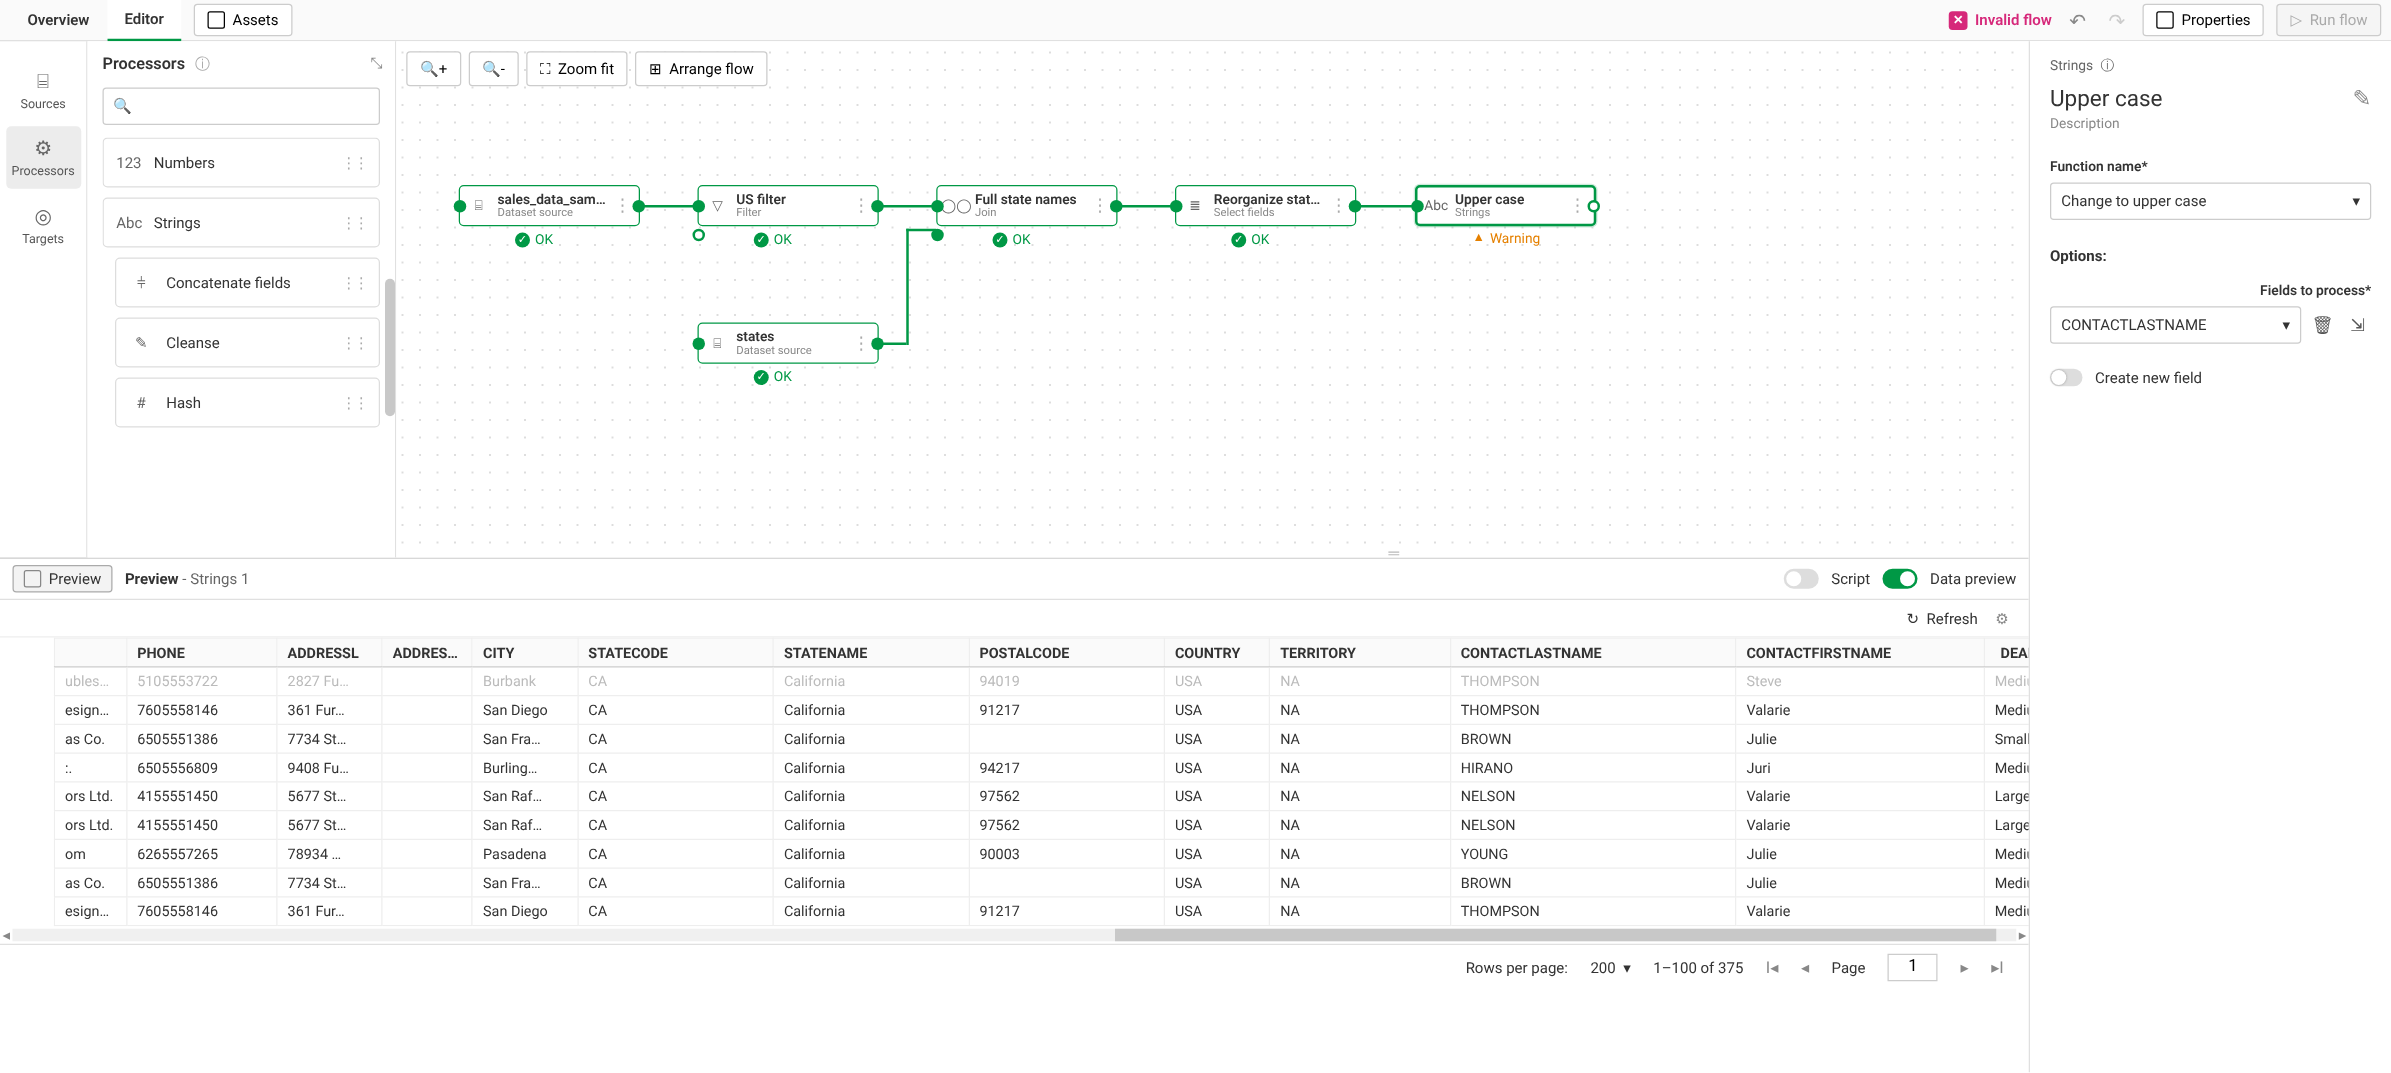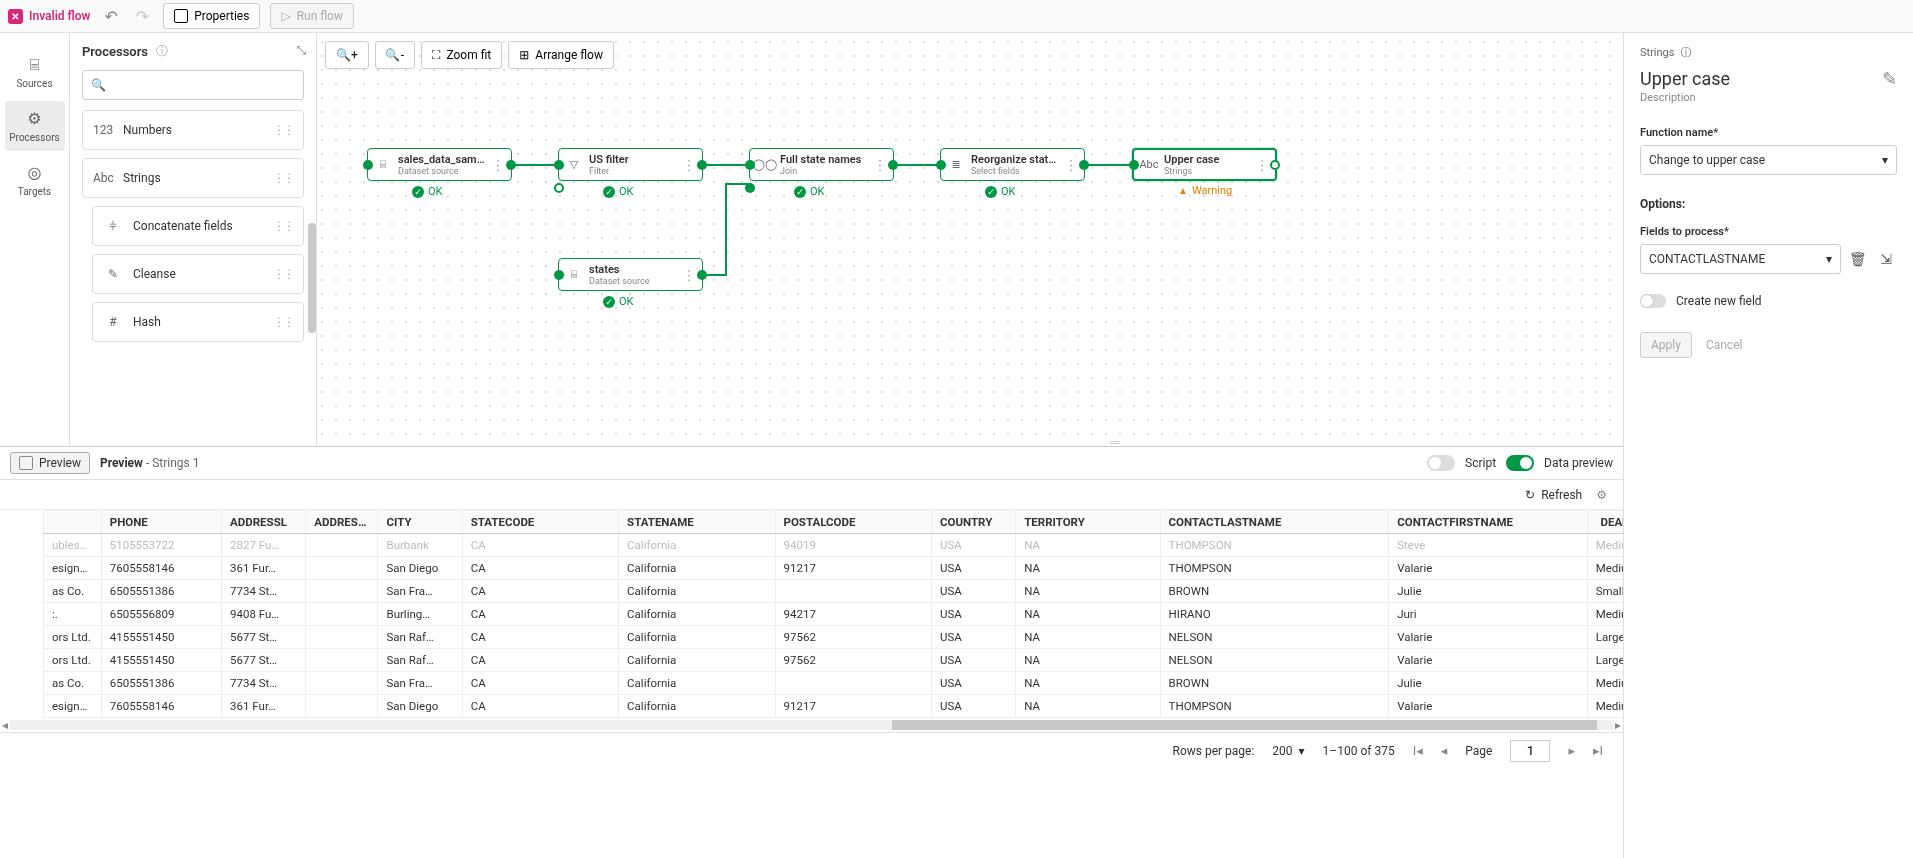--- a/index.html
+++ b/index.html
@@ -94,20 +94,29 @@
 .hscroll-track { flex: 1; background: #f0f0f0; height: 10px; position: relative; }
 .hscroll-thumb { position: absolute; left: 55%; width: 44%; height: 10px; background: #c8c8c8; }
 .pager { height: 36px; border-top: 1px solid #e0e0e0; display: flex; align-items: center; justify-content: flex-end; padding: 0 20px; gap: 18px; width: 1623px; font-size: 12px; }
 .pg-in { width: 40px; height: 22px; border: 1px solid #ccc; text-align: center; }
 .pg-ico { color: #888; cursor: pointer; font-size: 13px; }
 </style>
 </head>
 <body>
 
 <div class="top-bar">
+  <div class="top-left">
+    <div class="top-tab">Overview</div>
+    <div class="top-tab active">Editor</div>
+    <div style="width:10px"></div>
+    <button class="btn">
+      <span class="icon-sq"></span>
+      <span>Assets</span>
+    </button>
+  </div>
   <div class="top-right">
     <div class="invalid">
       <span style="background:#d6287a;color:#fff;border-radius:3px;width:15px;height:15px;display:inline-flex;align-items:center;justify-content:center;font-size:10px;">✕</span>
       <span>Invalid flow</span>
     </div>
     <span class="icon-arrow">↶</span>
     <span class="icon-arrow" style="color:#ccc;">↷</span>
     <button class="btn">
       <span class="icon-sq"></span>
       <span>Properties</span>
@@ -292,39 +301,35 @@
   </div>
   <div class="rp-desc">Description</div>
 
   <div class="rp-label">Function name*</div>
   <div class="rp-select">
     <span>Change to upper case</span>
     <span>▾</span>
   </div>
 
   <div class="rp-opts">Options:</div>
-  <div class="rp-label" style="margin-top:14px;">Fields to process*</div>
+  <div class="rp-label" style="margin-top:14px;text-align:right;">Fields to process*</div>
   <div class="rp-field-row">
     <div class="rp-select" style="flex:1;">
       <span>CONTACTLASTNAME</span>
       <span>▾</span>
     </div>
     <span class="ico-btn">🗑</span>
     <span class="ico-btn">⇲</span>
   </div>
 
   <div class="toggle-row">
     <div class="toggle-mini"></div>
     <span>Create new field</span>
   </div>
 
-  <div class="btn-row">
-    <button class="btn disabled">Apply</button>
-    <button class="btn-plain">Cancel</button>
-  </div>
 </div>
 
 <div class="preview-bar" style="width:1623px;">
   <div class="prev-badge">
     <span class="icon-sq" style="border-color:#888;"></span>
     <span>Preview</span>
   </div>
   <div>
     <b>Preview</b>
     <span style="color:#666;">- Strings 1</span>
@@ -449,20 +454,35 @@
           <td>CA</td>
           <td>California</td>
           <td>97562</td>
           <td>USA</td>
           <td>NA</td>
           <td>NELSON</td>
           <td>Valarie</td>
           <td>Large</td>
         </tr>
         <tr>
+          <td>om</td>
+          <td>6265557265</td>
+          <td>78934 …</td>
+          <td></td>
+          <td>Pasadena</td>
+          <td>CA</td>
+          <td>California</td>
+          <td>90003</td>
+          <td>USA</td>
+          <td>NA</td>
+          <td>YOUNG</td>
+          <td>Julie</td>
+          <td>Medium</td>
+        </tr>
+        <tr>
           <td>as Co.</td>
           <td>6505551386</td>
           <td>7734 St…</td>
           <td></td>
           <td>San Fra…</td>
           <td>CA</td>
           <td>California</td>
           <td></td>
           <td>USA</td>
           <td>NA</td>

